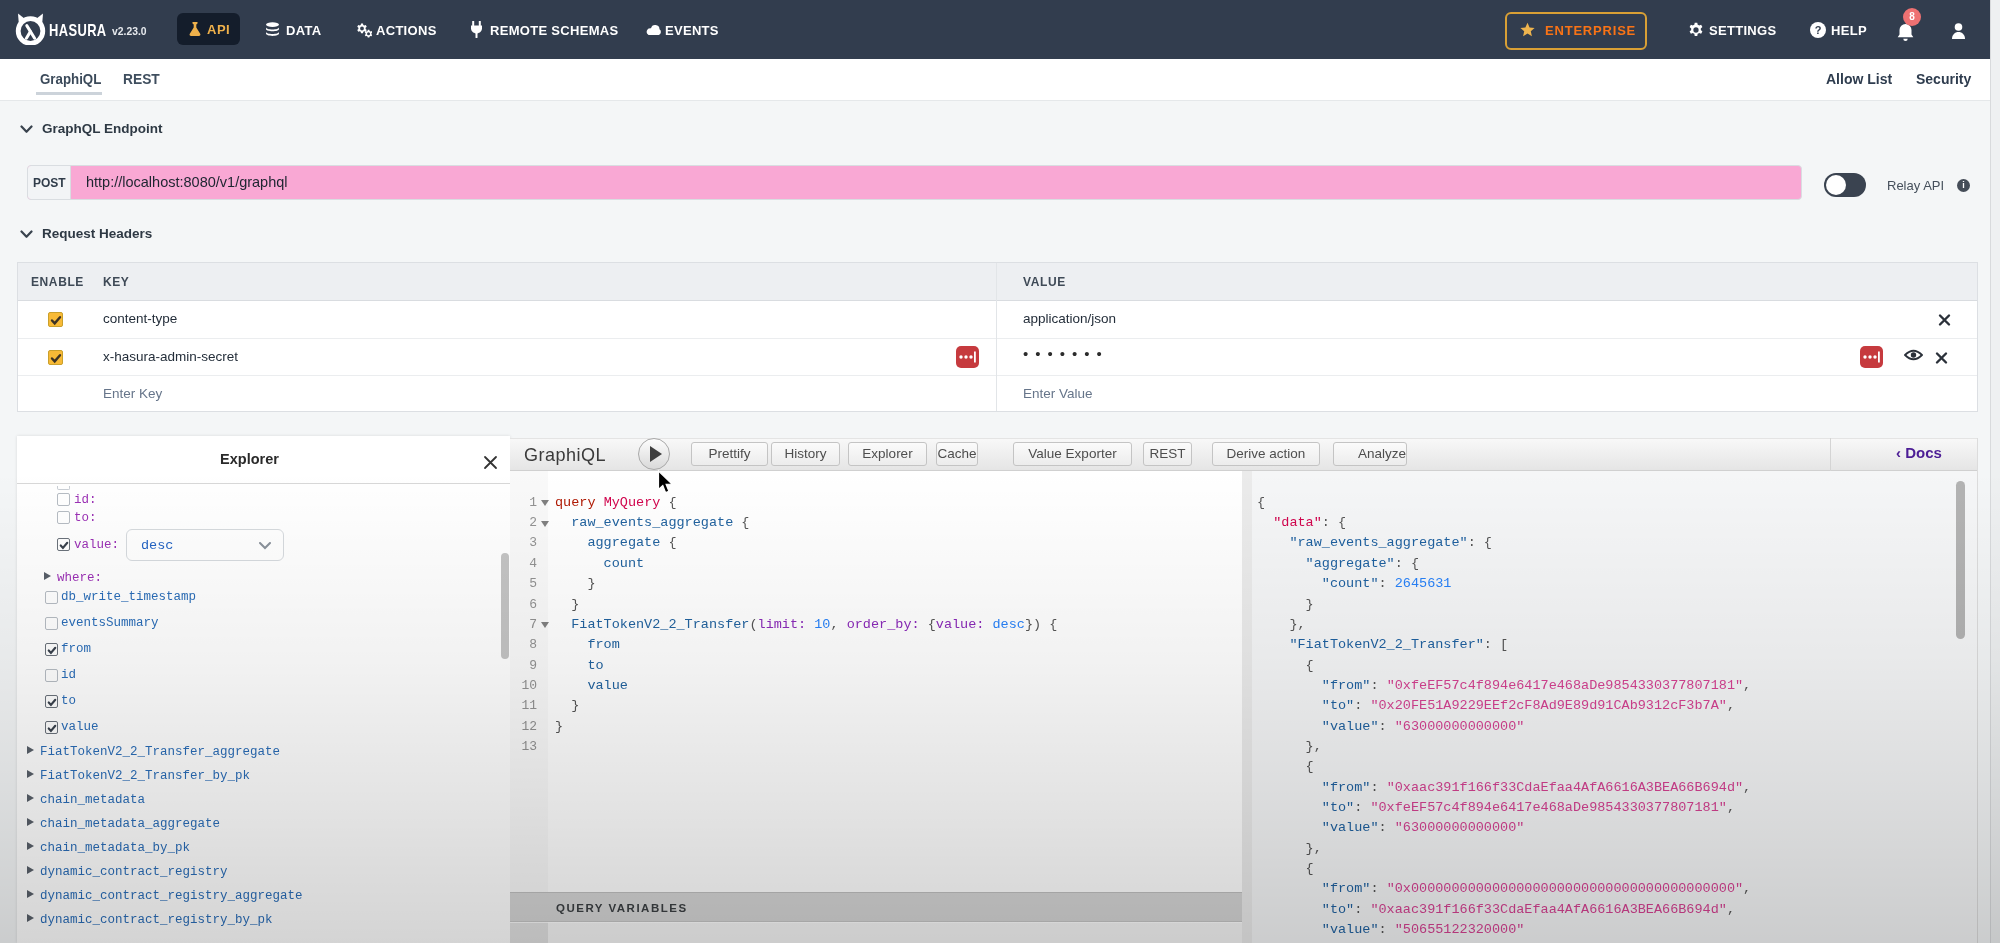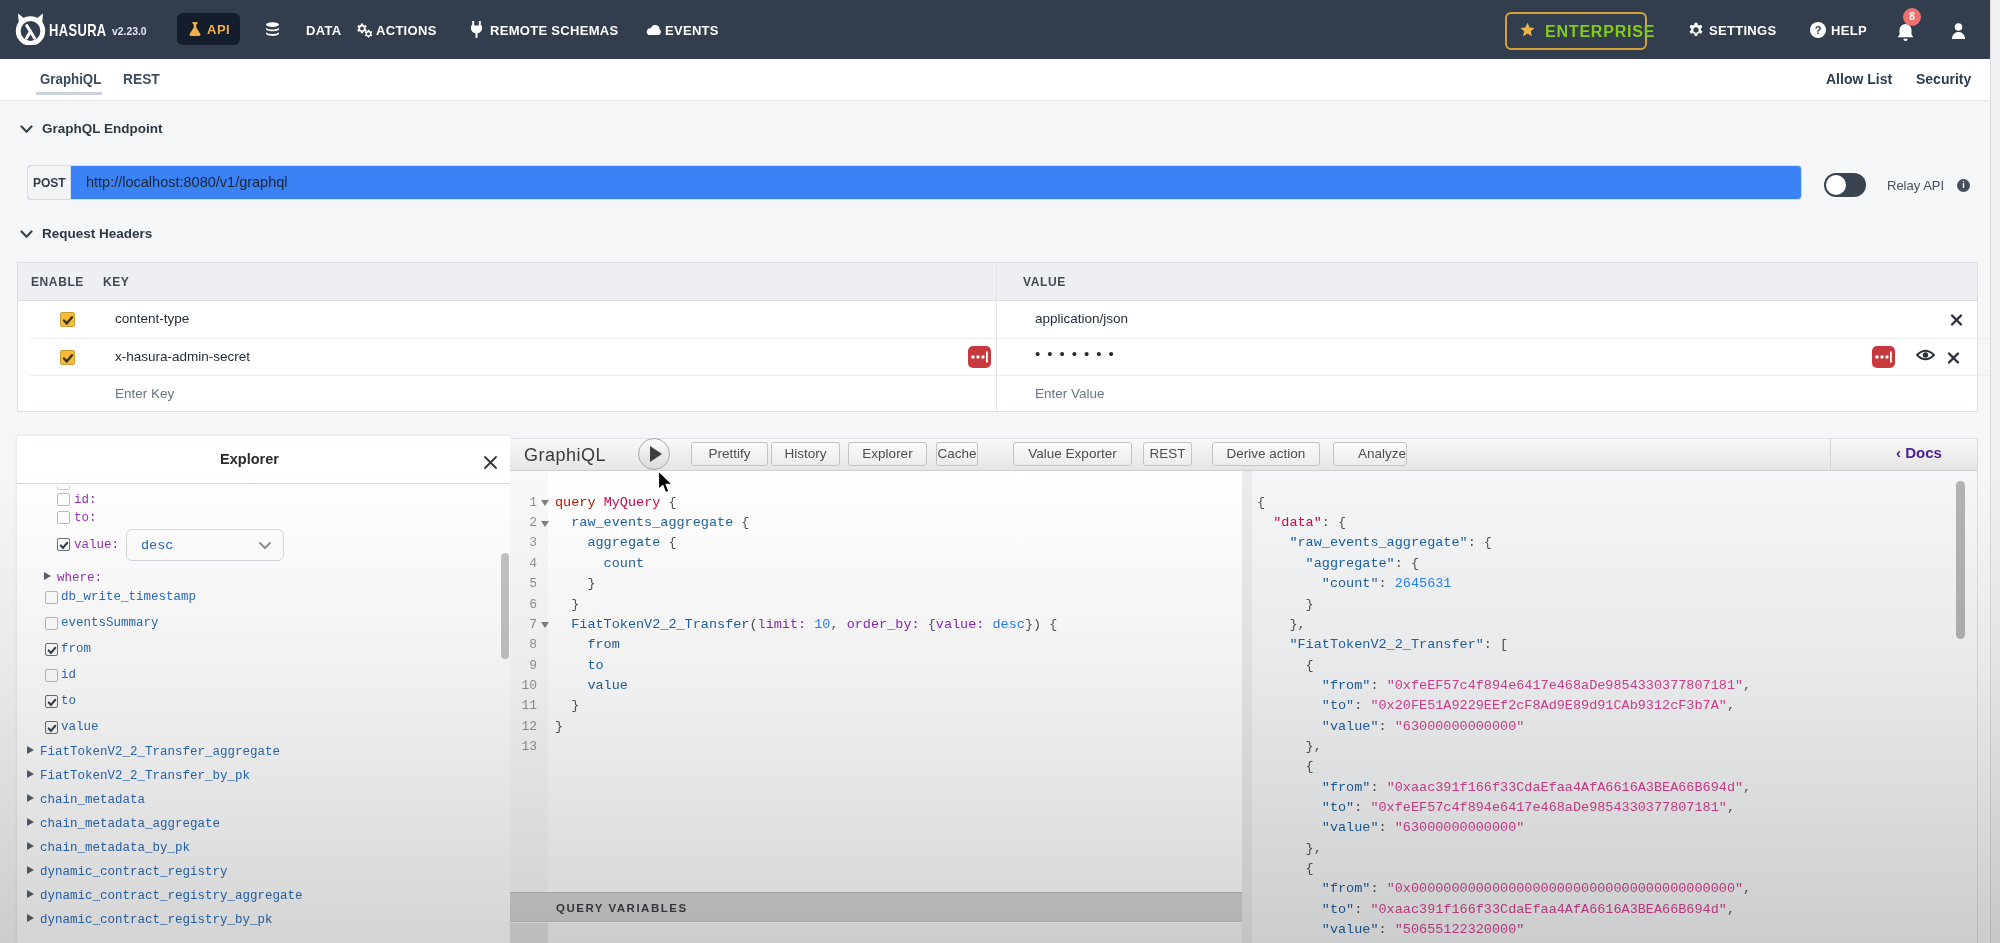--- a/index.html
+++ b/index.html
@@ -15,34 +15,34 @@
 
 #tabrow { position:absolute; left:0; top:59px; width:1990px; height:42px; background:#ffffff; border-bottom:1px solid #e5e8ea; }
 #tab-g { position:absolute; left:40px; top:12px; font-size:14px; font-weight:bold; color:#3b4a5a; transform:scaleX(.95); transform-origin:left center;}
 #tab-r { position:absolute; left:123px; top:12px; font-size:14.5px; font-weight:bold; color:#3f4e5e; transform:scaleX(.95); transform-origin:left center;}
 #tab-underline { position:absolute; left:36px; top:33px; width:66px; height:3px; background:#ccd3da; }
 #allow { position:absolute; left:1826px; top:12px; font-size:14px; font-weight:600; color:#2e3c4e; }
 #security { position:absolute; left:1916px; top:12px; font-size:14px; font-weight:600; color:#2e3c4e; }
 
 .sechead { position:absolute; font-size:13.5px; font-weight:bold; color:#2e3944; }
 
-#postbox { position:absolute; left:27px; top:165px; width:1775px; height:35px; background:#3b82f6; border:1px solid #d9dde1; border-radius:4px; }
+#postbox { position:absolute; left:27px; top:165px; width:1775px; height:35px; background:#f9a8d4; border:1px solid #d9dde1; border-radius:4px; }
 #postseg { position:absolute; left:0; top:0; width:43px; height:33px; background:#f2f4f6; border-right:1px solid #d9dde1; border-radius:3px 0 0 3px; }
 #postseg span { position:absolute; left:5px; top:10px; font-size:12px; font-weight:bold; color:#303c4a; }
 #url { position:absolute; left:58px; top:8px; font-size:14.5px; color:#1d2530; }
 #toggle { position:absolute; left:1824px; top:173px; width:42px; height:24px; background:#3a4350; border-radius:12px; }
 #toggle .knob { position:absolute; left:2px; top:2px; width:20px; height:20px; border-radius:50%; background:#fff; }
 #relay { position:absolute; left:1887px; top:178px; font-size:13px; color:#46505c; }
 #info-i { position:absolute; left:1957px; top:179px; width:13px; height:13px; border-radius:50%; background:#454d58; color:#fff; font-size:9px; font-weight:bold; text-align:center; line-height:13px; }
 
 #htable { position:absolute; left:17px; top:262px; width:1961px; height:150px; background:#fff; border:1px solid #dcdfe3; }
 #thead { position:absolute; left:0; top:0; width:100%; height:38px; background:#edeff2; border-bottom:1px solid #d9dce0; }
 .th { position:absolute; top:12px; font-size:12px; font-weight:bold; color:#3f4a57; letter-spacing:.6px; }
 #colsep { position:absolute; left:978px; top:0; width:1px; height:148px; background:#e2e5e8; }
-.trow { position:absolute; left:12px; width:100%; height:37px; }
+.trow { position:absolute; left:0; width:100%; height:37px; }
 .rborder { border-top:1px solid #ebedef; }
 .ktext { position:absolute; left:85px; top:10px; font-size:13.5px; color:#242e3a; }
 .vtext { position:absolute; left:1005px; top:10px; font-size:13.5px; color:#242e3a; }
 .placeholder { color:#66758a; }
 .cb { position:absolute; left:30px; top:11px; width:15px; height:15px; background:#f8ba36; border:1px solid #caa02c; border-radius:2px; }
 .redicon { position:absolute; width:23px; height:22px; background:#c63a3e; border-radius:5px; }
 
 #explorer { position:absolute; left:17px; top:436px; width:493px; height:507px; background:#fff; box-shadow:0 0 3px rgba(0,0,0,.12); }
 #exp-head { position:absolute; left:0; top:0; width:100%; height:48px; border-bottom:1px solid #d8d8d8; }
 #exp-title { position:absolute; left:0; top:15px; width:465px; text-align:center; font-size:14.5px; font-weight:bold; color:#2a2a2a; }
@@ -102,21 +102,21 @@
     <svg style="position:absolute; left:11px; top:8px;" width="14" height="16" viewBox="0 0 14 16">
       <path d="M4.5 1 h5 v1.4 l-1.2 1 v3.2 l3.9 6.2 c.7 1.1 -.1 2.2 -1.3 2.2 H3.1 c-1.2 0 -2 -1.1 -1.3 -2.2 L5.7 6.6 V3.4 L4.5 2.4 Z" fill="#efb14b"></path>
     </svg>
     <span>API</span>
   </div>
   <svg style="position:absolute; left:265px; top:22px;" width="15" height="15" viewBox="0 0 15 15">
     <ellipse cx="7.5" cy="2.6" rx="6.5" ry="2.4" fill="#fff"></ellipse>
     <path d="M1 5.2 c0 1.3 2.9 2.3 6.5 2.3 s6.5 -1 6.5 -2.3 v1.7 c0 1.3 -2.9 2.3 -6.5 2.3 S1 8.2 1 6.9 Z" fill="#fff"></path>
     <path d="M1 9.8 c0 1.3 2.9 2.3 6.5 2.3 s6.5 -1 6.5 -2.3 v1.7 c0 1.3 -2.9 2.4 -6.5 2.4 S1 12.8 1 11.5 Z" fill="#fff"></path>
   </svg>
-  <span class="navtxt" style="left:294px;padding-left:12px;">DATA</span>
+  <span class="navtxt" style="left:274px;padding-left:12px;">DATA</span>
   <svg style="position:absolute; left:355px; top:21px;" width="17" height="17" viewBox="0 0 34 34">
     <g fill="#fff">
         <path d="M12 5 h4 l.6 3 a8 8 0 0 1 2 1.2 l2.9 -1 2 3.4 -2.3 2 a8 8 0 0 1 0 2.4 l2.3 2 -2 3.4 -2.9 -1 a8 8 0 0 1 -2 1.2 l-.6 3 h-4 l-.6 -3 a8 8 0 0 1 -2 -1.2 l-2.9 1 -2 -3.4 2.3 -2 a8 8 0 0 1 0 -2.4 l-2.3 -2 2 -3.4 2.9 1 a8 8 0 0 1 2 -1.2 Z M14 11.2 a3.8 3.8 0 1 0 0 7.6 a3.8 3.8 0 0 0 0 -7.6 Z"></path>
     <path d="M25.5 17.5 h3.2 l.5 2.4 a6.5 6.5 0 0 1 1.6 1 l2.3 -.8 1.6 2.7 -1.8 1.6 a6.5 6.5 0 0 1 0 1.9 l1.8 1.6 -1.6 2.7 -2.3 -.8 a6.5 6.5 0 0 1 -1.6 1 l-.5 2.4 h-3.2 l-.5 -2.4 a6.5 6.5 0 0 1 -1.6 -1 l-2.3 .8 -1.6 -2.7 1.8 -1.6 a6.5 6.5 0 0 1 0 -1.9 l-1.8 -1.6 1.6 -2.7 2.3 .8 a6.5 6.5 0 0 1 1.6 -1 Z M27.1 22.4 a3 3 0 1 0 0 6 a3 3 0 0 0 0 -6 Z"></path>
       </g>
   </svg>
   <span class="navtxt" style="left:376px;">ACTIONS</span>
   <svg style="position:absolute; left:470px; top:21px;" width="13" height="17" viewBox="0 0 13 17">
     <path d="M3.2 0.5 v4 M9.8 0.5 v4" stroke="#fff" stroke-width="2" stroke-linecap="round"></path>
     <path d="M1 4.5 h11 v2.8 c0 2.8 -2.2 5 -5 5 h-1 c-2.8 0 -5 -2.2 -5 -5 Z" fill="#fff"></path>
@@ -124,21 +124,21 @@
   </svg>
   <span class="navtxt" style="left:490px;">REMOTE SCHEMAS</span>
   <svg style="position:absolute; left:645px; top:24px;" width="18" height="13" viewBox="0 0 18 13">
     <path d="M14.5 5.2 A4.3 4.3 0 0 0 6 4.3 A3.6 3.6 0 0 0 3.6 11 h10.2 a3.3 3.3 0 0 0 .7 -5.8 Z" fill="#fff"></path>
   </svg>
   <span class="navtxt" style="left:665px;">EVENTS</span>
   <div style="position:absolute; left:1505px; top:12px; width:142px; height:38px; border:2px solid #d9a035; border-radius:6px;"></div>
   <svg style="position:absolute; left:1519px; top:22px;" width="17" height="17" viewBox="0 0 17 17">
     <path d="M8.5 0.8 l2.1 4.6 5 .5 -3.8 3.4 1.1 4.9 -4.4 -2.6 -4.4 2.6 1.1 -4.9 L1.4 5.9 l5 -.5 Z" fill="#eeb44e"></path>
   </svg>
-  <span style="position:absolute; left:1545px; top:23px; color:#84cc16; font-weight:bold; font-size:16px; letter-spacing:.8px;">ENTERPRISE</span>
+  <span style="position:absolute; left:1545px; top:23px; color:#f97316; font-weight:bold; font-size:13px; letter-spacing:.8px;">ENTERPRISE</span>
   <svg style="position:absolute; left:1688px; top:22px;" width="16" height="16" viewBox="0 0 20 20">
     <path d="M8.4 0.8 h3.2 l.5 2.6 a7 7 0 0 1 1.8 1 l2.5 -.9 1.6 2.8 -2 1.8 a7 7 0 0 1 0 2l2 1.8 -1.6 2.8 -2.5 -.9 a7 7 0 0 1 -1.8 1 l-.5 2.6 H8.4 l-.5 -2.6 a7 7 0 0 1 -1.8 -1 l-2.5 .9 -1.6 -2.8 2 -1.8 a7 7 0 0 1 0 -2 l-2 -1.8 1.6 -2.8 2.5 .9 a7 7 0 0 1 1.8 -1 Z M10 6.7 a3.3 3.3 0 1 0 0 6.6 a3.3 3.3 0 0 0 0 -6.6 Z" fill="#fff"></path>
   </svg>
   <span class="navtxt" style="left:1709px;text-align:center;">SETTINGS</span>
   <svg style="position:absolute; left:1810px; top:22px;" width="16" height="16" viewBox="0 0 16 16">
     <circle cx="8" cy="8" r="8" fill="#fff"></circle>
     <text x="8" y="12" font-size="11" font-weight="bold" fill="#323d4e" text-anchor="middle" font-family="Liberation Sans">?</text>
   </svg>
   <span class="navtxt" style="left:1831px;">HELP</span>
   <svg style="position:absolute; left:1896px; top:23px;" width="19" height="20" viewBox="0 0 19 20">

